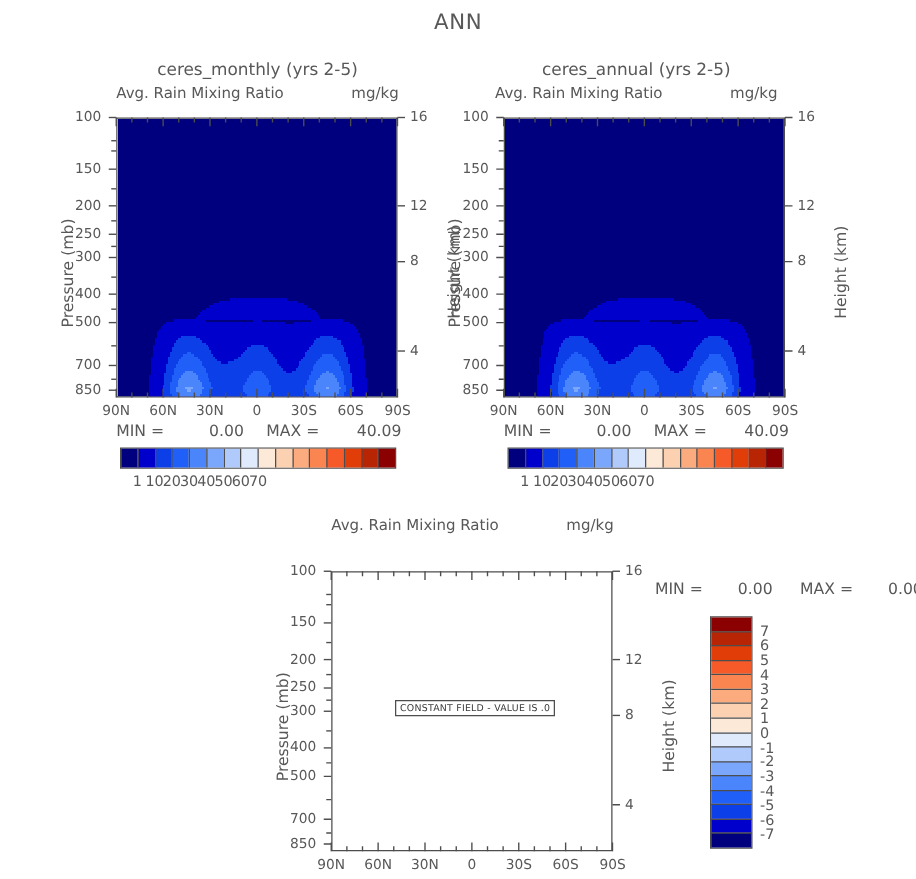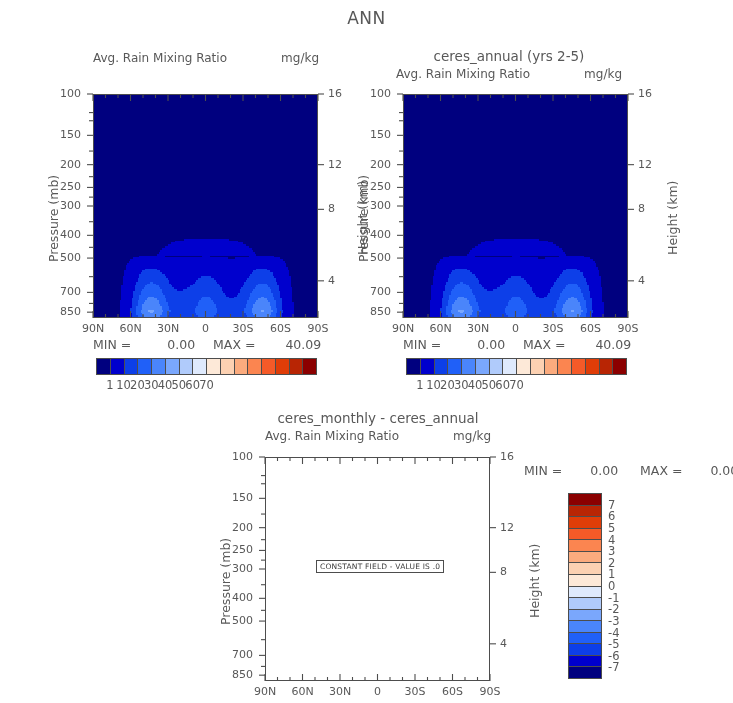--- a/index.html
+++ b/index.html
@@ -35,20 +35,21 @@
     letter-spacing:.2px;
   }
   svg{display:block;}
 </style>
 </head>
 <body>
 
 <div id="main-title" class="abs">ANN</div>
 
 <div class="abs" style="left:33px;top:48px;width:300px;">
+  <div class="panel-title" style="margin-left:60px;width:226px;">ceres_monthly (yrs 2-5)</div>
   <div class="sub-row" style="position:relative;height:16px;margin-top:3px;margin-left:60px;width:226px;">
     <span class="sub-left">Avg. Rain Mixing Ratio</span>
     <span class="sub-right">mg/kg</span>
   </div>
 </div>
 <div class="abs axis-label rot-left" style="left:46px;top:262px;">Pressure (mb)</div>
 <div class="abs axis-label rot-left" style="left:355px;top:255px;">Height (km)</div>
 <div class="abs plotbox" id="plot-left" style="left:93px;top:94px;width:225px;height:224px;">
     <svg width="225" height="224" shape-rendering="crispEdges">
       <rect width="225" height="224" fill="#00007f"></rect>
@@ -914,21 +915,20 @@
     <div class="cbar-lbl" style="left: 27.63px; top: 20px; transform: translateX(-50%);">10</div>
     <div class="cbar-lbl" style="left: 41.44px; top: 20px; transform: translateX(-50%);">20</div>
     <div class="cbar-lbl" style="left: 55.25px; top: 20px; transform: translateX(-50%);">30</div>
     <div class="cbar-lbl" style="left: 69.06px; top: 20px; transform: translateX(-50%);">40</div>
     <div class="cbar-lbl" style="left: 82.88px; top: 20px; transform: translateX(-50%);">50</div>
     <div class="cbar-lbl" style="left: 96.69px; top: 20px; transform: translateX(-50%);">60</div>
     <div class="cbar-lbl" style="left: 110.5px; top: 20px; transform: translateX(-50%);">70</div>
   </div>
 
 <div class="abs" style="left:228px;top:410px;width:300px;">
-  <div class="panel-title" style="margin-left:37px;width:226px;">ceres_monthly - ceres_annual</div>
   <div class="sub-row" style="position:relative;height:16px;margin-top:3px;margin-left:37px;width:226px;">
     <span class="sub-left">Avg. Rain Mixing Ratio</span>
     <span class="sub-right">mg/kg</span>
   </div>
 </div>
 <div class="abs axis-label rot-left" style="left:218px;top:625px;">Pressure (mb)</div>
 <div class="abs axis-label rot-left" style="left:527px;top:618px;">Height (km)</div>
 <div class="abs plotbox" id="plot-diff" style="left:265px;top:457px;width:225px;height:224px;"></div>
 <div class="abs" id="ticks-diff" style="left:172px;top:363px;width:400px;height:360px;pointer-events:none;">
     <svg width="400" height="360" style="position: absolute; left: 0px; top: 0px;">

